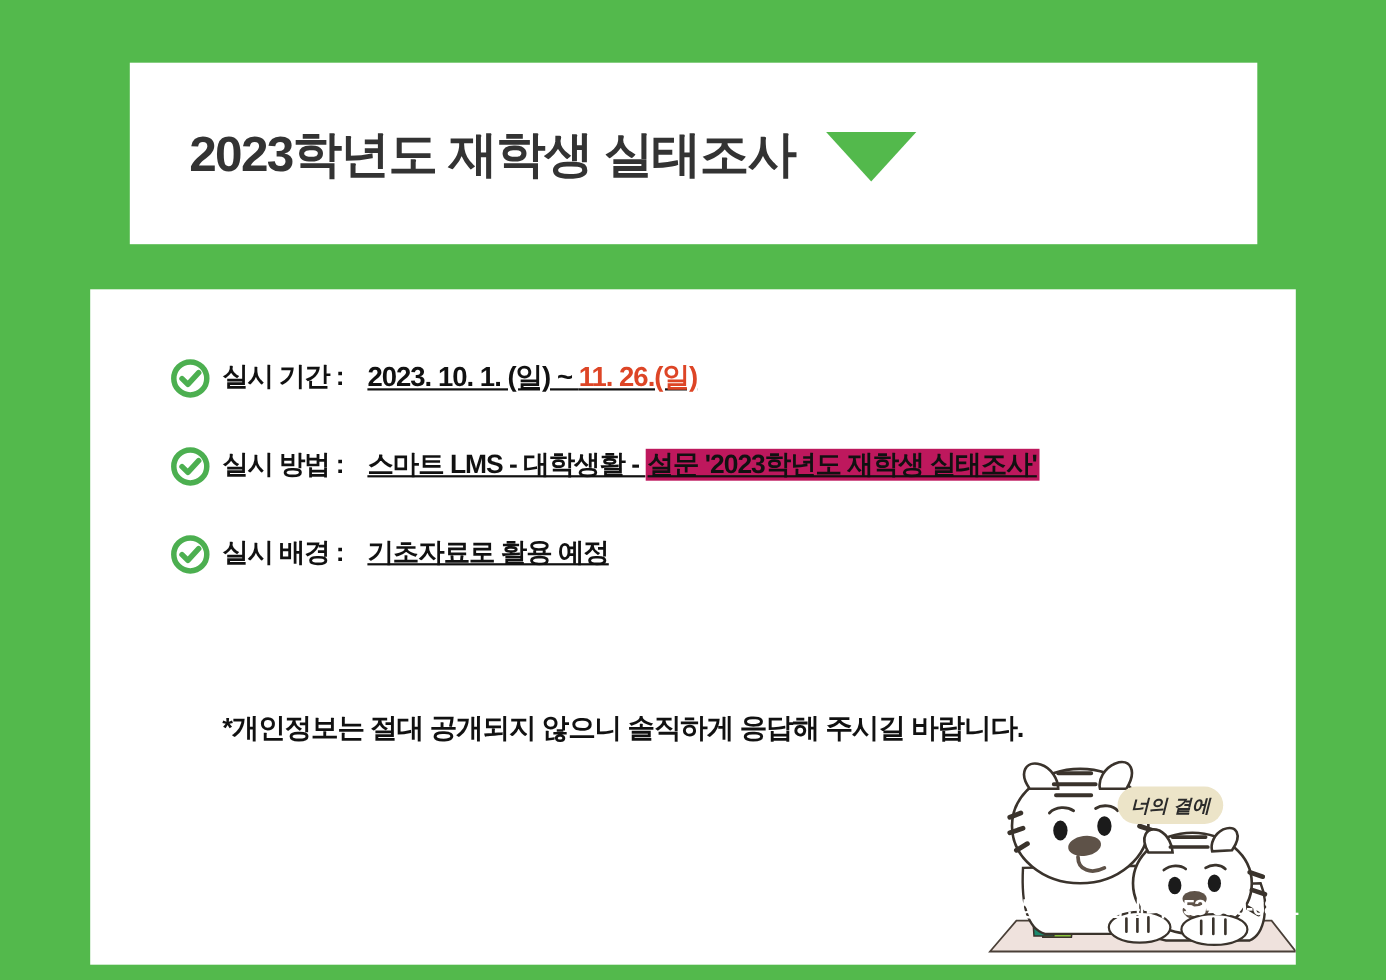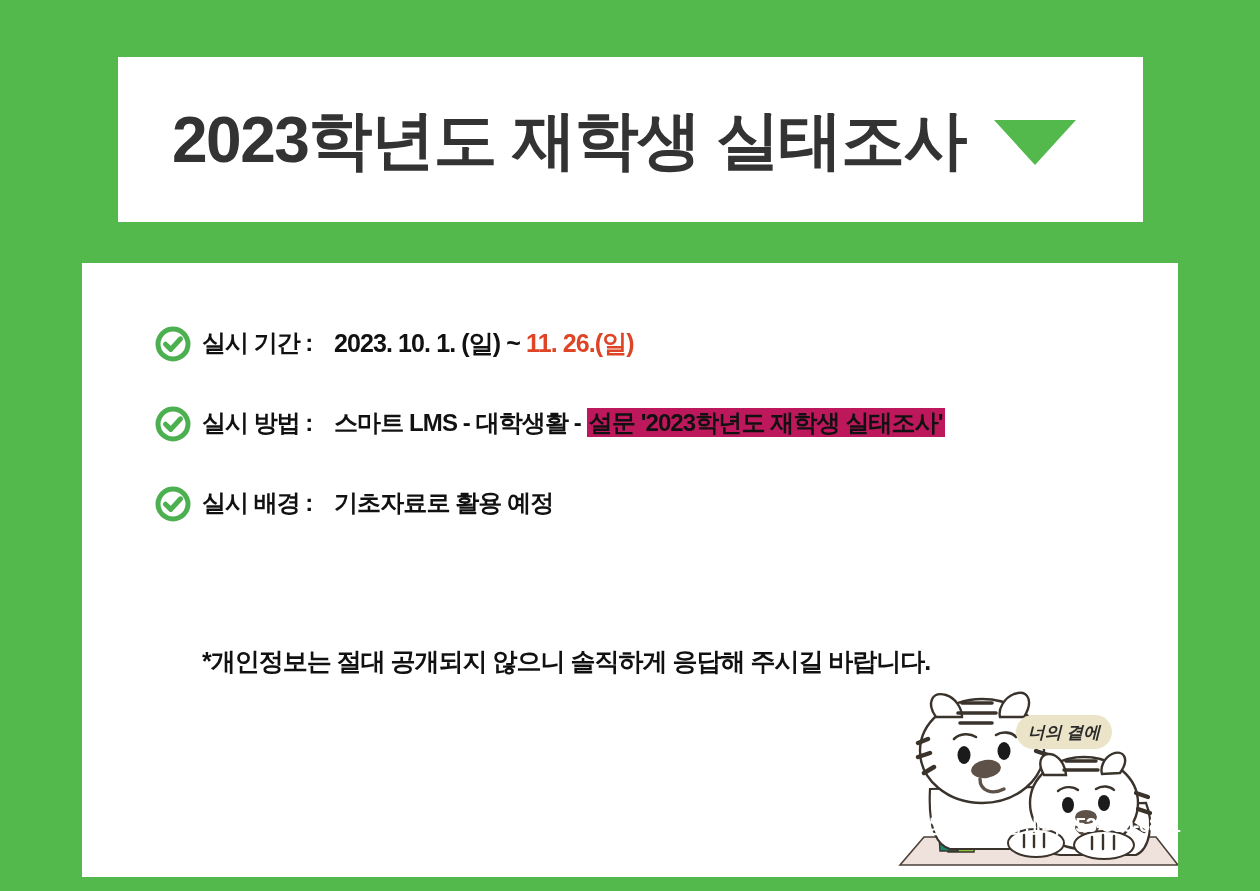--- a/index.html
+++ b/index.html
@@ -28,21 +28,21 @@
     top: 57px;
     width: 1025px;
     height: 165px;
     background: #ffffff;
     display: flex;
     align-items: center;
     padding-left: 54px;
     box-sizing: border-box;
   }
   .title-text {
-    font-size: 64px;
+    font-size: 45px;
     font-weight: 700;
     color: #333333;
     letter-spacing: -1.5px;
     white-space: nowrap;
     line-height: 1;
   }
   .title-triangle {
     width: 0;
     height: 0;
     border-left: 41px solid transparent;
@@ -97,20 +97,21 @@
     white-space: nowrap;
     line-height: 36px;
   }
 
   .row-value {
     font-size: 24px;
     font-weight: 700;
     color: #111111;
     letter-spacing: -0.9px;
     line-height: 36px;
+    text-decoration: underline;
   }
   .row-value.period { font-size: 25px; }
   .row-value .accent { color: #dd4526; }
   .row-value .highlight {
     background: #be185d;
     padding: 1px 2px;
   }
   .row-value .line2 { display: block; }
 
   .note {

